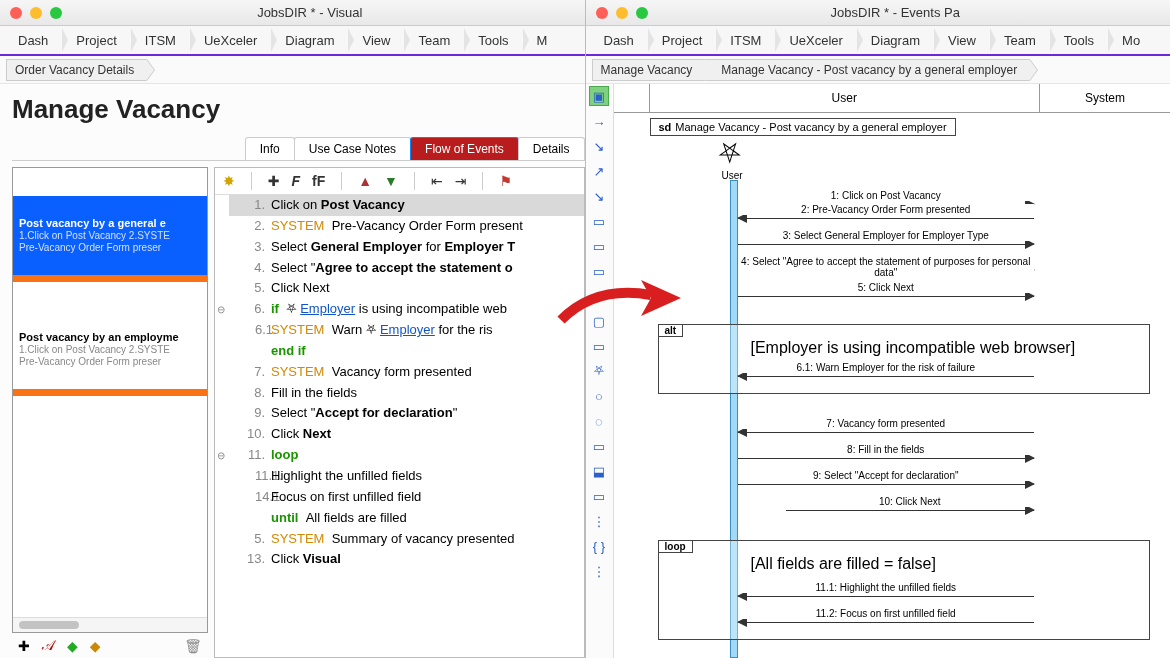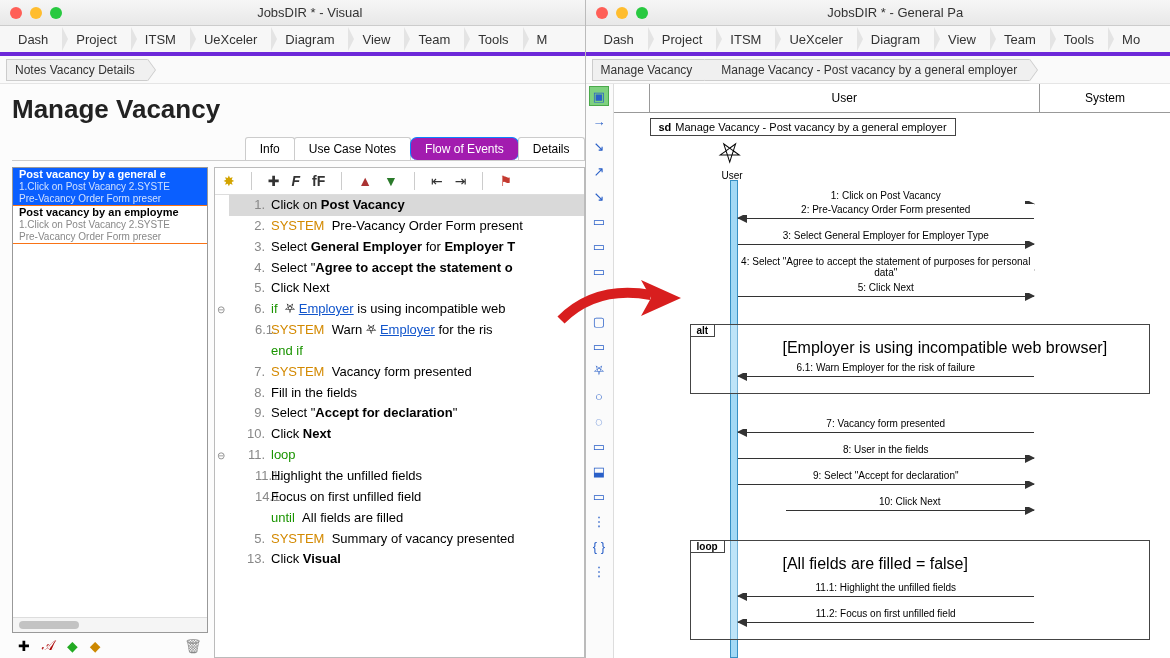--- a/index.html
+++ b/index.html
@@ -10,39 +10,39 @@
   .window:last-child { border-right: none; }
   
   .titlebar { height: 26px; display: flex; align-items: center; background: linear-gradient(#f6f6f6, #e8e8e8); border-bottom: 1px solid #ccc; position: relative; }
   .traffic { display: flex; gap: 8px; padding-left: 10px; position: absolute; left: 0; }
   .dot { width: 12px; height: 12px; border-radius: 50%; }
   .dot.red { background: #ff5f57; }
   .dot.yellow { background: #ffbd2e; }
   .dot.green { background: #28c940; }
   .titlebar .title { flex: 1; text-align: center; font-size: 13px; color: #333; margin-left: 35px; }
   
-  .menubar { height: 30px; display: flex; align-items: center; background: #f7f7f7; border-bottom: 4px solid #6d28d9; padding: 0 4px; }
+  .menubar { height: 30px; display: flex; align-items: center; background: #f7f7f7; border-bottom: 2px solid #6d28d9; padding: 0 4px; }
   .menu-segment { height: 24px; display: flex; align-items: center; padding: 0 14px; color: #333; font-size: 13px; cursor: default; position: relative; }
   .menu-segment:not(:last-child)::after { content: ""; position: absolute; right: -6px; top: 0; width: 0; height: 0; border-top: 12px solid transparent; border-bottom: 12px solid transparent; border-left: 6px solid #e4e4e4; }
   
   .breadcrumb { height: 28px; display: flex; align-items: center; padding: 0 6px; background: #fafafa; border-bottom: 1px solid #e5e5e5; }
   .crumb { height: 22px; display: flex; align-items: center; padding: 0 12px 0 8px; font-size: 12px; color: #333; background: #f0f0f0; border: 1px solid #ccc; position: relative; }
   .crumb:not(:first-child) { margin-left: -1px; padding-left: 16px; }
   .crumb::after { content: ""; position: absolute; right: -8px; top: -1px; width: 0; height: 0; border-top: 11px solid transparent; border-bottom: 11px solid transparent; border-left: 8px solid #f0f0f0; z-index: 1; }
   .crumb::before { content: ""; position: absolute; right: -9px; top: -1px; width: 0; height: 0; border-top: 11px solid transparent; border-bottom: 11px solid transparent; border-left: 8px solid #ccc; z-index: 0; }
   
   .left-main { flex: 1; padding: 10px 0 0 12px; display: flex; flex-direction: column; background: #fcfcfc; overflow: hidden; }
   .left-main h1 { font-size: 26px; font-weight: bold; color: #222; margin-bottom: 12px; }
   .tabs { display: flex; justify-content: flex-end; border-bottom: 1px solid #ccc; }
   .tab { padding: 4px 14px; font-size: 12px; border: 1px solid #ccc; border-bottom: none; margin-left: -1px; background: #fff; cursor: default; border-radius: 3px 3px 0 0; }
-  .tab.active { background: #a21caf; color: #fff; border-color: #0a84ff; border-radius: 7px; }
+  .tab.active { background: #b91c1c; color: #fff; border-color: #0a84ff; }
   
   .body-row { flex: 1; display: flex; gap: 6px; padding-top: 6px; overflow: hidden; }
   .sidepanel { width: 196px; border: 1px solid #999; display: flex; flex-direction: column; background: #fff; overflow: hidden; }
-  .sp-item { font-size: 11px; padding: 0 6px; line-height: 1.2; border-bottom: 1px solid #f97316; }
+  .sp-item { font-size: 11px; padding: 21px 6px; line-height: 1.2; border-bottom: 7px solid #f97316; margin-top: 28px; }
   .sp-item.sel { background: #0a5fff; color: #fff; }
   .sp-item.sel .sp-sub { color: #cfe0ff; }
   .sp-title { font-weight: bold; white-space: nowrap; overflow: hidden; text-overflow: ellipsis; }
   .sp-sub { color: #888; font-size: 10px; white-space: nowrap; overflow: hidden; text-overflow: ellipsis; }
   .sp-foot { margin-top: auto; border-top: 1px solid #ddd; }
   .hscroll { height: 14px; background: #f5f5f5; display: flex; align-items: center; }
   .hscroll .thumb { width: 60px; height: 8px; background: #c3c3c3; border-radius: 4px; margin-left: 6px; }
   .sp-actions { display: flex; align-items: center; gap: 12px; padding: 4px 6px; font-size: 14px; }
   .sp-actions .ico { cursor: default; }
   .sp-actions .spacer { flex: 1; }
@@ -50,21 +50,21 @@
   
   .editor { flex: 1; display: flex; flex-direction: column; border: 1px solid #bbb; background: #fff; min-width: 0; overflow: hidden; }
   .toolbar { display: flex; align-items: center; gap: 12px; padding: 4px 8px; border-bottom: 1px solid #ddd; color: #555; font-size: 14px; }
   .toolbar .sep { width: 1px; height: 18px; background: #ccc; margin: 0 4px; }
   .toolbar .tbtn { cursor: default; }
   .steps { flex: 1; overflow: hidden; font-size: 13px; background: #fff; }
   .step { display: flex; align-items: center; padding: 1px 6px; line-height: 1.45; white-space: nowrap; position: relative; }
   .step .num { width: 36px; color: #888; text-align: right; padding-right: 6px; }
   .step .txt { flex: 1; overflow: hidden; text-overflow: ellipsis; }
   .step.sel { background: #d9d9d9; }
-  .kw { color: #1a9400; }
+  .kw { color: #1a9400; font-weight: bold; }
   .sys { color: #d38900; }
   .actorlink { color: #1155cc; text-decoration: underline; }
   .fold { position: absolute; left: -12px; top: 4px; width: 10px; height: 10px; font-size: 10px; color: #888; }
   .steps-pad { padding-left: 14px; }
   
   .palette { width: 28px; background: #fbfbfb; border-right: 1px solid #ddd; display: flex; flex-direction: column; align-items: center; padding-top: 2px; gap: 5px; }
   .palette .picon { width: 20px; height: 20px; display: flex; align-items: center; justify-content: center; font-size: 13px; color: #2a60c8; }
   .palette .picon.first { background: #7fd17f; border: 1px solid #4aa94a; }
   
   .diagram { flex: 1; background: #fff; position: relative; overflow: hidden; }
@@ -79,21 +79,21 @@
   .ll-user { left: 116px; }
   .actor-stick { position: absolute; top: 56px; left: 105px; font-size: 28px; line-height: 1; }
   .actor-label { position: absolute; top: 86px; left: 108px; font-size: 10px; }
   
   .msg { position: absolute; left: 124px; right: 136px; height: 16px; }
   .msg .line { position: absolute; top: 8px; left: 0; right: 0; border-top: 1px solid #333; }
   .msg .arrow-r { position: absolute; right: -1px; top: 3px; width: 0; height: 0; border-top: 5px solid transparent; border-bottom: 5px solid transparent; border-left: 10px solid #333; }
   .msg .arrow-l { position: absolute; left: -1px; top: 3px; width: 0; height: 0; border-top: 5px solid transparent; border-bottom: 5px solid transparent; border-right: 10px solid #333; }
   .msg .label { position: absolute; top: -6px; left: 0; right: 0; text-align: center; font-size: 10px; background: #fff; }
   
-  .frag { position: absolute; left: 44px; right: 20px; border: 1px solid #444; background: rgba(255,255,255,0.3); margin-left: 32px; }
+  .frag { position: absolute; left: 44px; right: 20px; border: 1px solid #444; background: rgba(255,255,255,0.3); }
   .frag .tag { position: absolute; top: -1px; left: -1px; border: 1px solid #444; background: #fff; padding: 0 6px; font-size: 10px; font-weight: bold; }
   .frag .guard { position: absolute; top: 14px; left: 92px; font-size: 16px; }
   
   .redarrow { position: absolute; left: 556px; top: 280px; z-index: 50; }
   .redarrow svg { width: 130px; height: 50px; }
 </style>
 </head>
 <body>
 
 <div class="viewport">
@@ -112,21 +112,21 @@
         <div class="menu-segment">Project</div>
         <div class="menu-segment">ITSM</div>
         <div class="menu-segment">UeXceler</div>
         <div class="menu-segment">Diagram</div>
         <div class="menu-segment">View</div>
         <div class="menu-segment">Team</div>
         <div class="menu-segment">Tools</div>
         <div class="menu-segment">M</div>
       </div>
     <div class="breadcrumb" id="left-bc">
-        <div class="crumb">Notes Vacancy Details</div>
+        <div class="crumb">Order Vacancy Details</div>
       </div>
 
     <div class="left-main">
       <h1>Manage Vacancy</h1>
       <div class="tabs" id="left-tabs">
           <div class="tab">Info</div>
           <div class="tab">Use Case Notes</div>
           <div class="tab active">Flow of Events</div>
           <div class="tab">Details</div>
         </div>
@@ -262,21 +262,21 @@
     </svg>
   </div>
 
   <div class="window">
     <div class="titlebar">
       <div class="traffic">
         <div class="dot red"></div>
         <div class="dot yellow"></div>
         <div class="dot green"></div>
       </div>
-      <div class="title">JobsDIR * - General Pa</div>
+      <div class="title">JobsDIR * - Events Pa</div>
     </div>
     <div class="menubar" id="right-menubar">
         <div class="menu-segment">Dash</div>
         <div class="menu-segment">Project</div>
         <div class="menu-segment">ITSM</div>
         <div class="menu-segment">UeXceler</div>
         <div class="menu-segment">Diagram</div>
         <div class="menu-segment">View</div>
         <div class="menu-segment">Team</div>
         <div class="menu-segment">Tools</div>
@@ -364,21 +364,21 @@
             <div class="label">6.1: Warn Employer for the risk of failure</div>
           </div>
           <div class="msg" style="top: 340px;">
             <div class="line"></div>
             <div class="arrow-l"></div>
             <div class="label">7: Vacancy form presented</div>
           </div>
           <div class="msg" style="top: 366px;">
             <div class="line"></div>
             <div class="arrow-r"></div>
-            <div class="label">8: User in the fields</div>
+            <div class="label">8: Fill in the fields</div>
           </div>
           <div class="msg" style="top: 392px;">
             <div class="line"></div>
             <div class="arrow-r"></div>
             <div class="label">9: Select "Accept for declaration"</div>
           </div>
           <div class="msg" style="top: 418px; margin-left: 48px;">
             <div class="line"></div>
             <div class="arrow-r"></div>
             <div class="label">10: Click Next</div>

